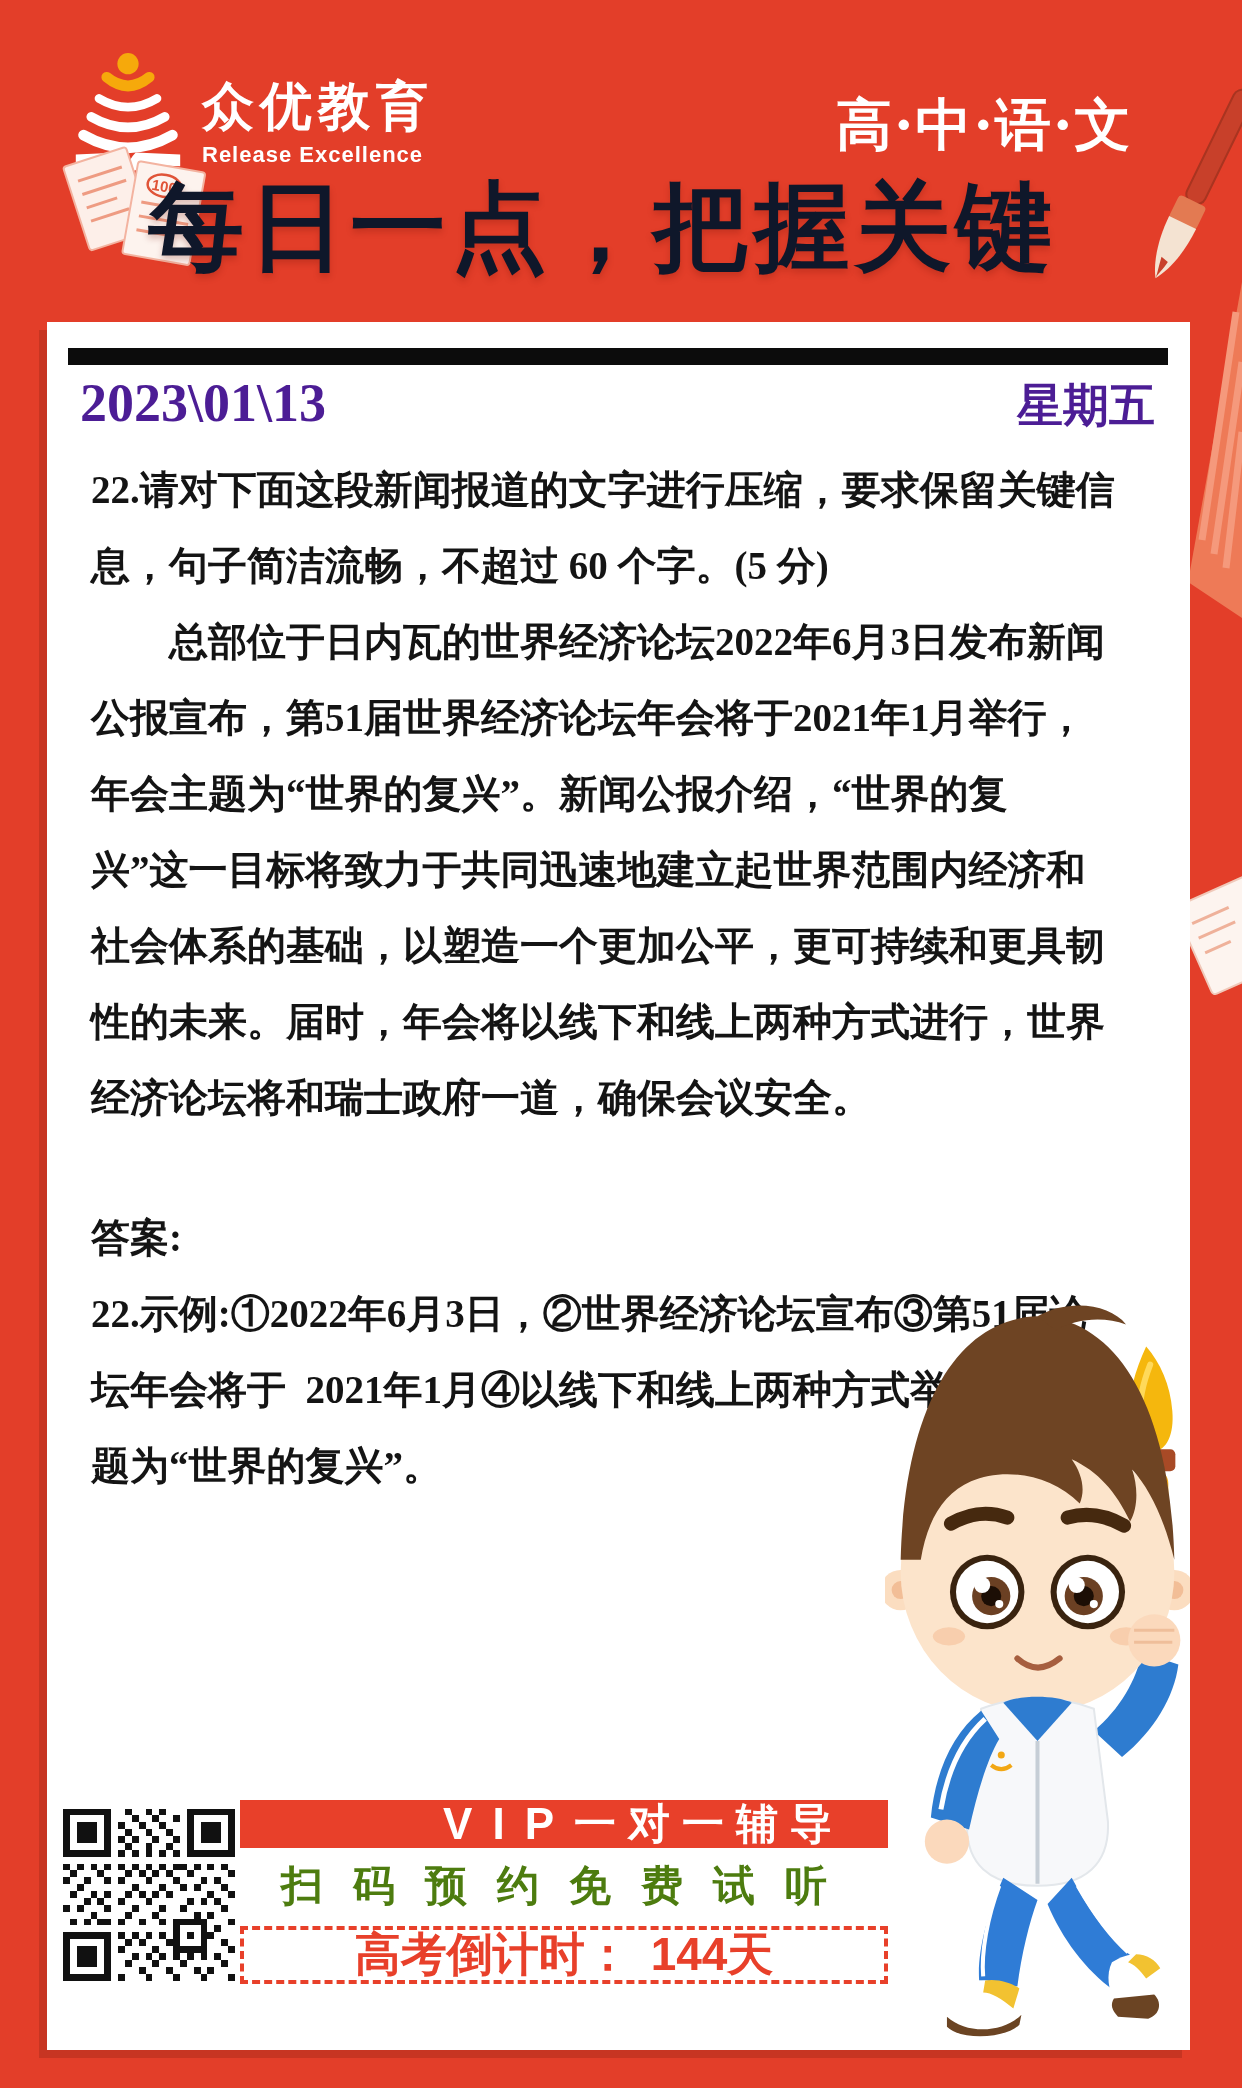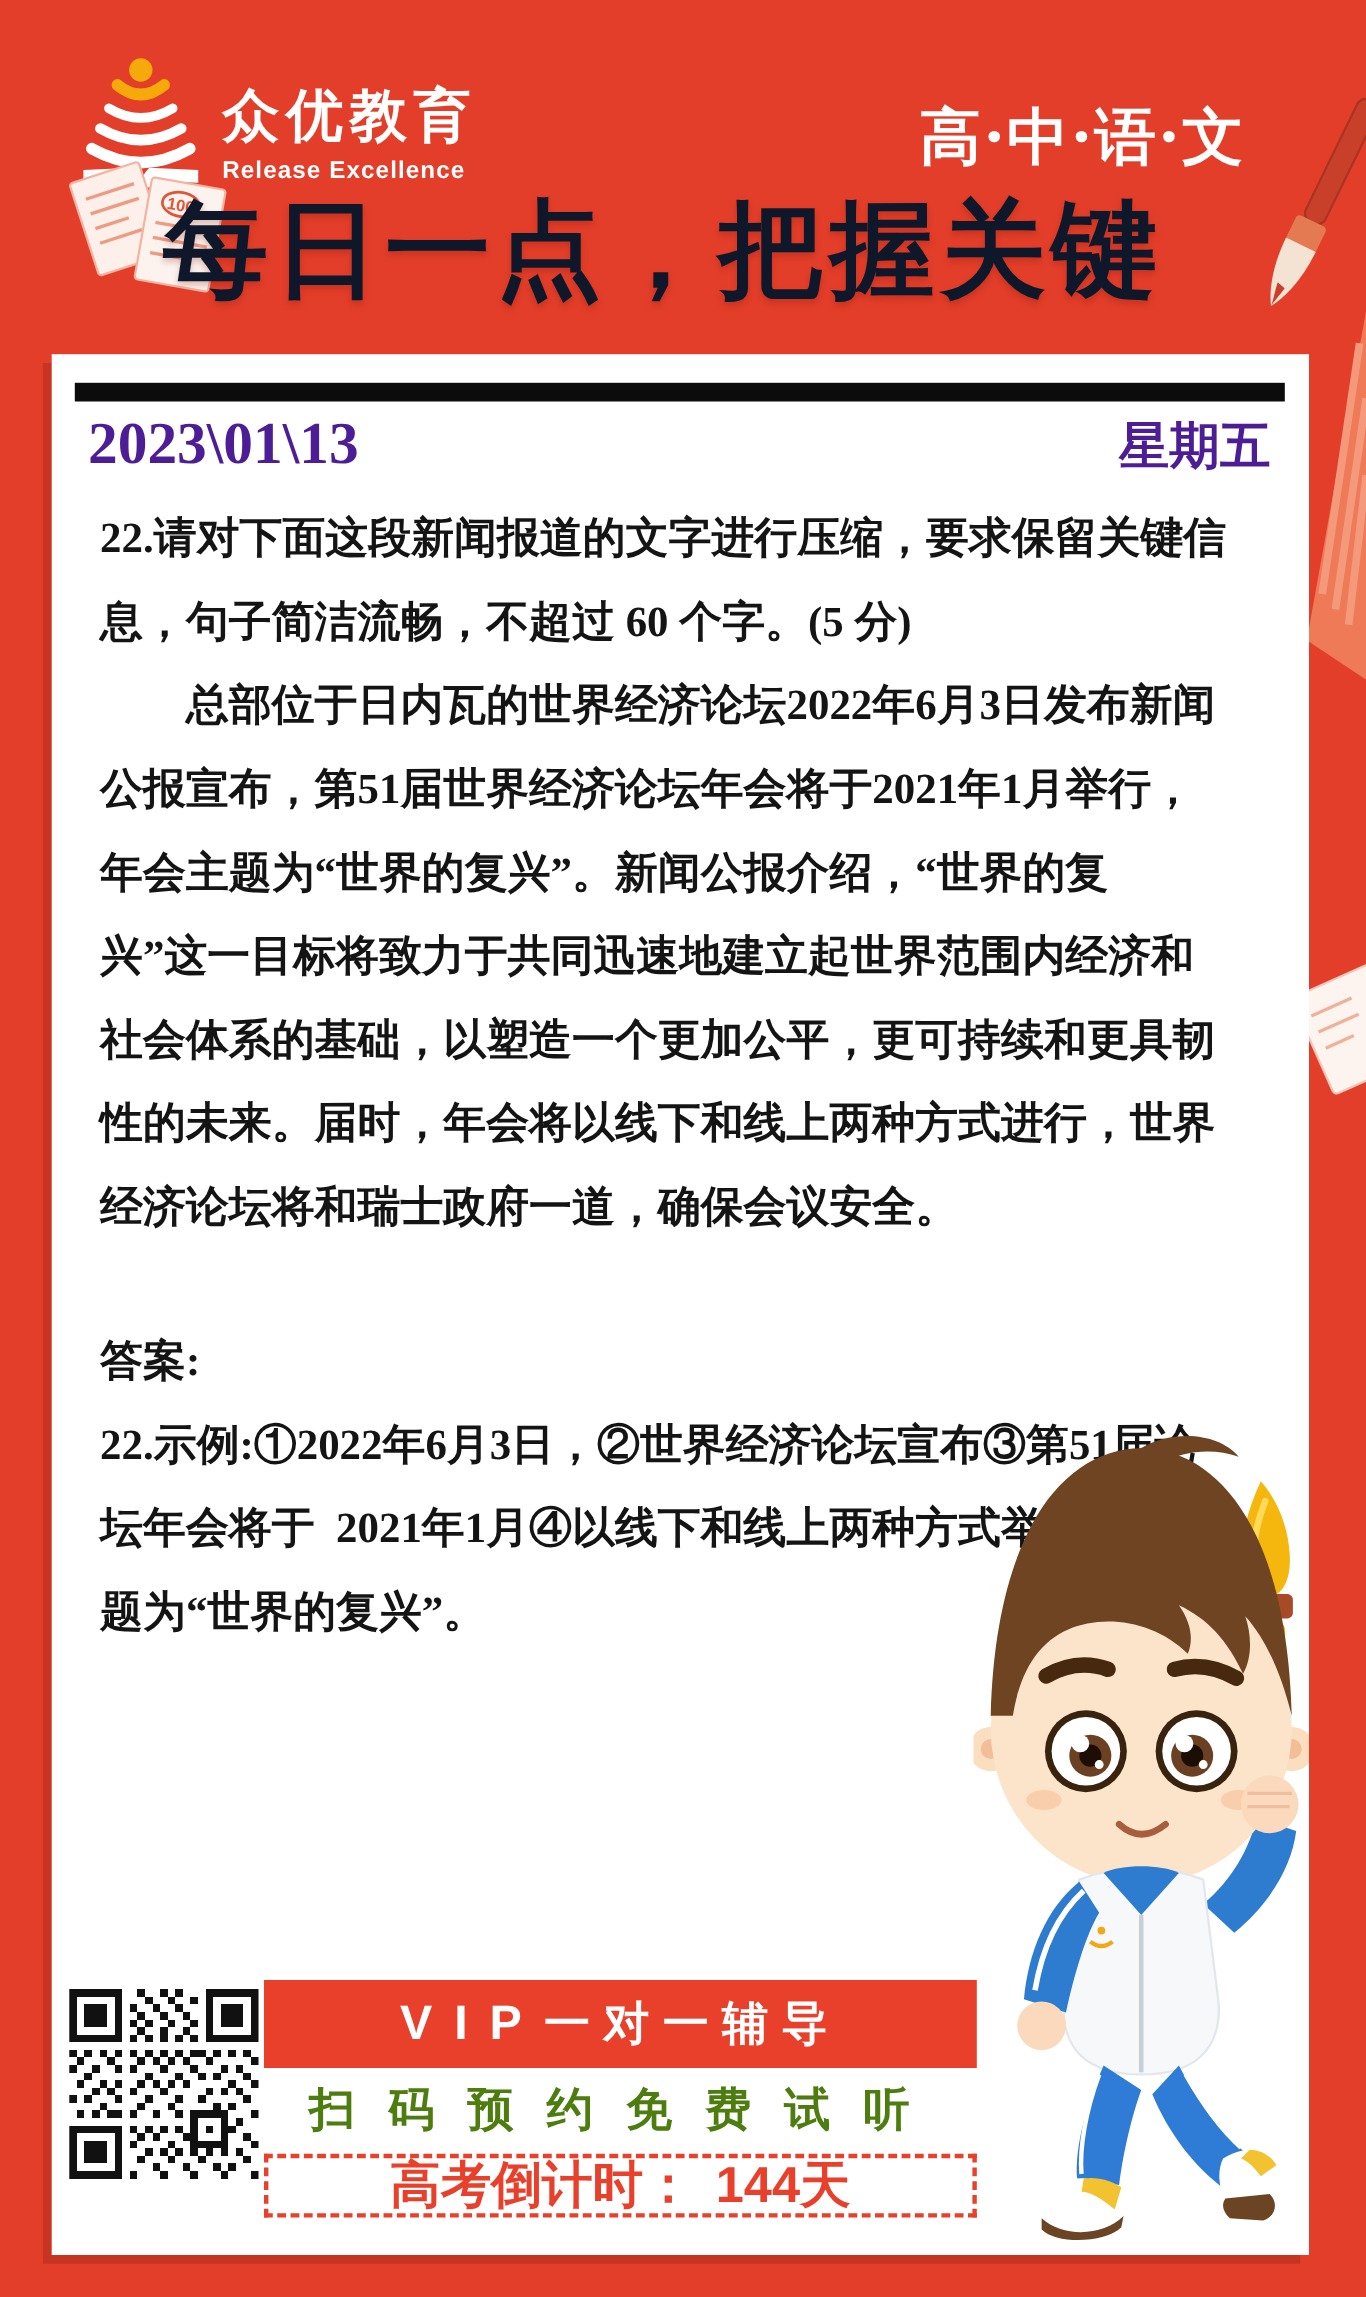--- a/index.html
+++ b/index.html
@@ -35,22 +35,22 @@
   .date{font-size:54px;}
   .weekday{font-size:46px;}
   .bodytext{position:absolute;left:44px;top:130px;width:1080px;color:#141414;
     font-family:"Liberation Serif","DejaVu Serif",serif;font-weight:700;font-size:39px;}
   .qline{height:76px;line-height:76px;white-space:pre;}
   .answer-label{margin-top:64px;}
 
   
   .qr{position:absolute;left:16px;top:1470px;width:172px;height:205px;}
   .promo{position:absolute;left:193px;top:1478px;width:648px;}
-  .vip-banner{height:80px;background:#E8402A;color:#fff;display:flex;align-items:center;
-    justify-content:center;padding:0 44px;font-weight:bold;box-sizing:border-box;}
+  .vip-banner{height:48px;background:#E8402A;color:#fff;display:flex;align-items:center;
+    justify-content:flex-end;padding:0 44px;font-weight:bold;box-sizing:border-box;}
   .vip-label{font-size:44px;letter-spacing:20px;}
   .vip-text{font-size:42px;letter-spacing:12px;white-space:pre;}
   .scan{margin-top:10px;text-align:center;font-size:42px;font-weight:bold;color:#4d7c0f;
     letter-spacing:30px;white-space:pre;margin-left:10px;}
   .countdown{margin-top:12px;height:58px;border:4px dashed #E8402A;display:flex;
     align-items:center;justify-content:center;gap:20px;color:#E8402A;
     font-weight:bold;font-size:46px;box-sizing:border-box;white-space:pre;}
 
   .mascot{left:885px;top:1258px;width:305px;height:815px;z-index:5;}
 </style>

